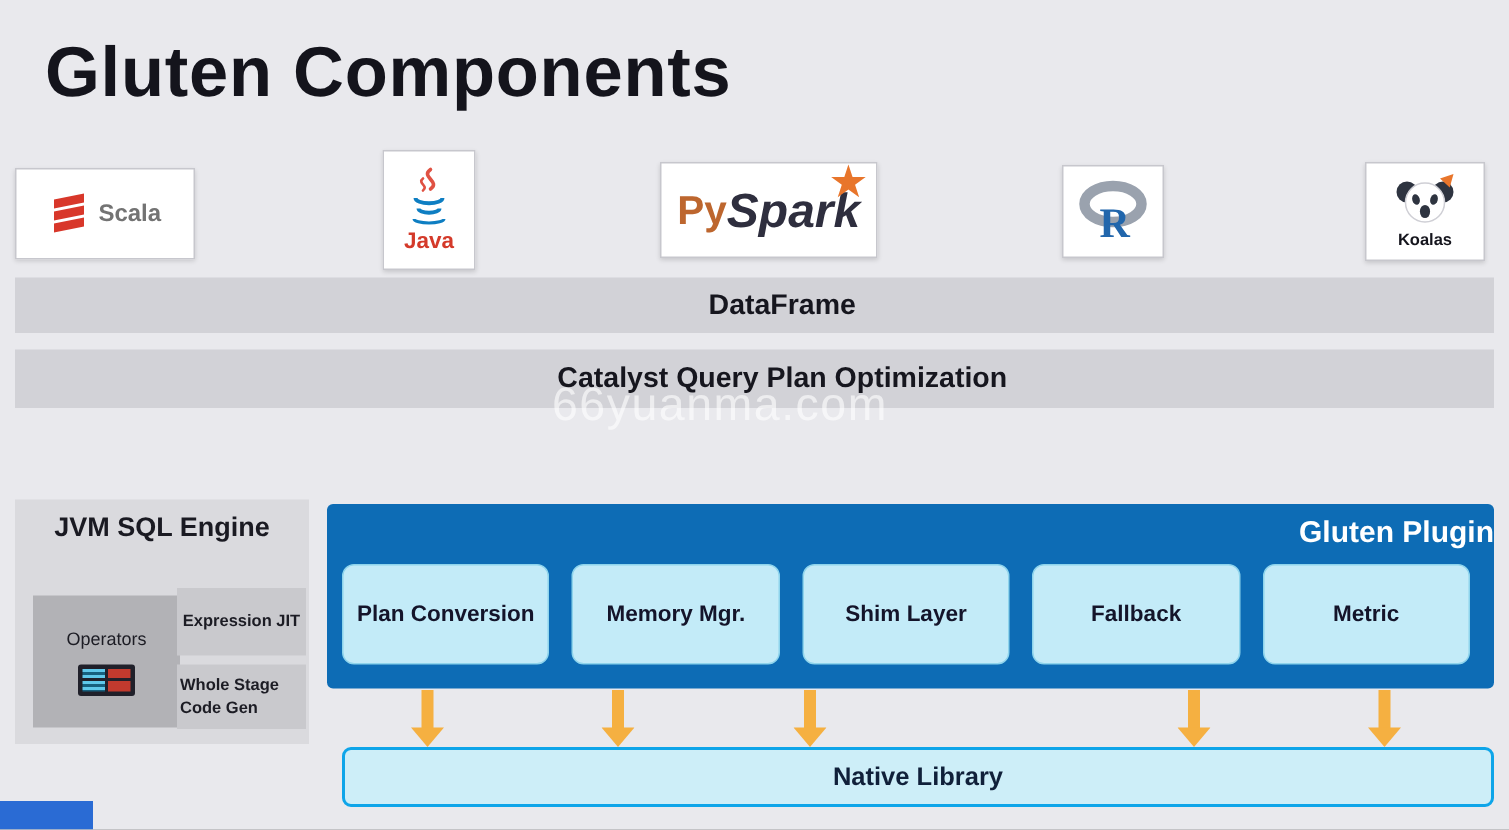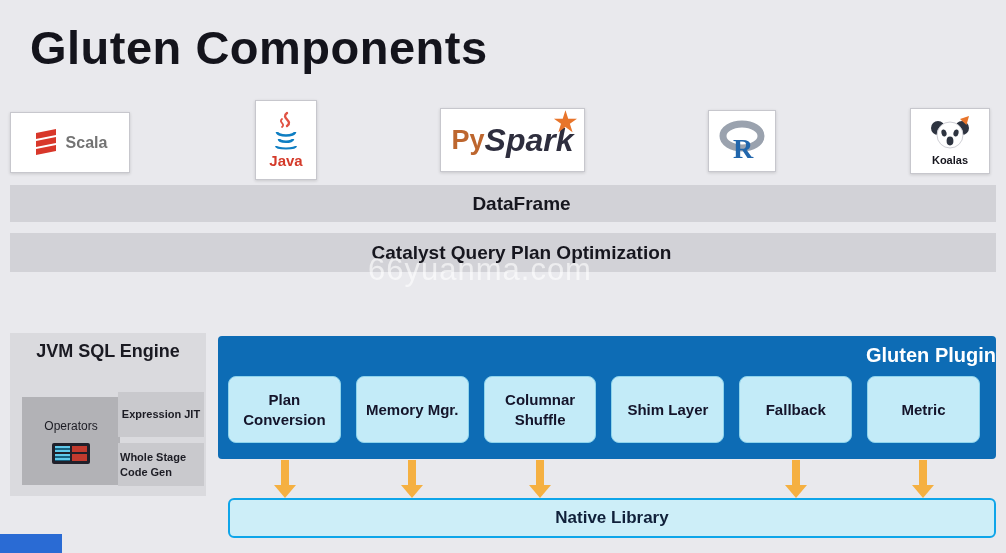--- a/index.html
+++ b/index.html
@@ -169,21 +169,20 @@
     </div>
     <div class="jvm-sub ejit">Expression JIT</div>
     <div class="jvm-sub wscg">Whole Stage Code Gen</div>
   </div>
 
   <div class="plugin">
     <div class="plugin-title">Gluten Plugin</div>
     <div class="modules">
       <div class="module">Plan Conversion</div>
       <div class="module">Memory Mgr.</div>
-      <div class="module">Columnar Shuffle</div>
       <div class="module">Shim Layer</div>
       <div class="module">Fallback</div>
       <div class="module">Metric</div>
     </div>
   </div>
 
   <svg class="arrow a1" viewBox="0 0 22 38">
     <rect x="7" y="0" width="8" height="26" fill="#f5b041"></rect>
       <polygon points="0,25 22,25 11,38" fill="#f5b041"></polygon>
   </svg>

